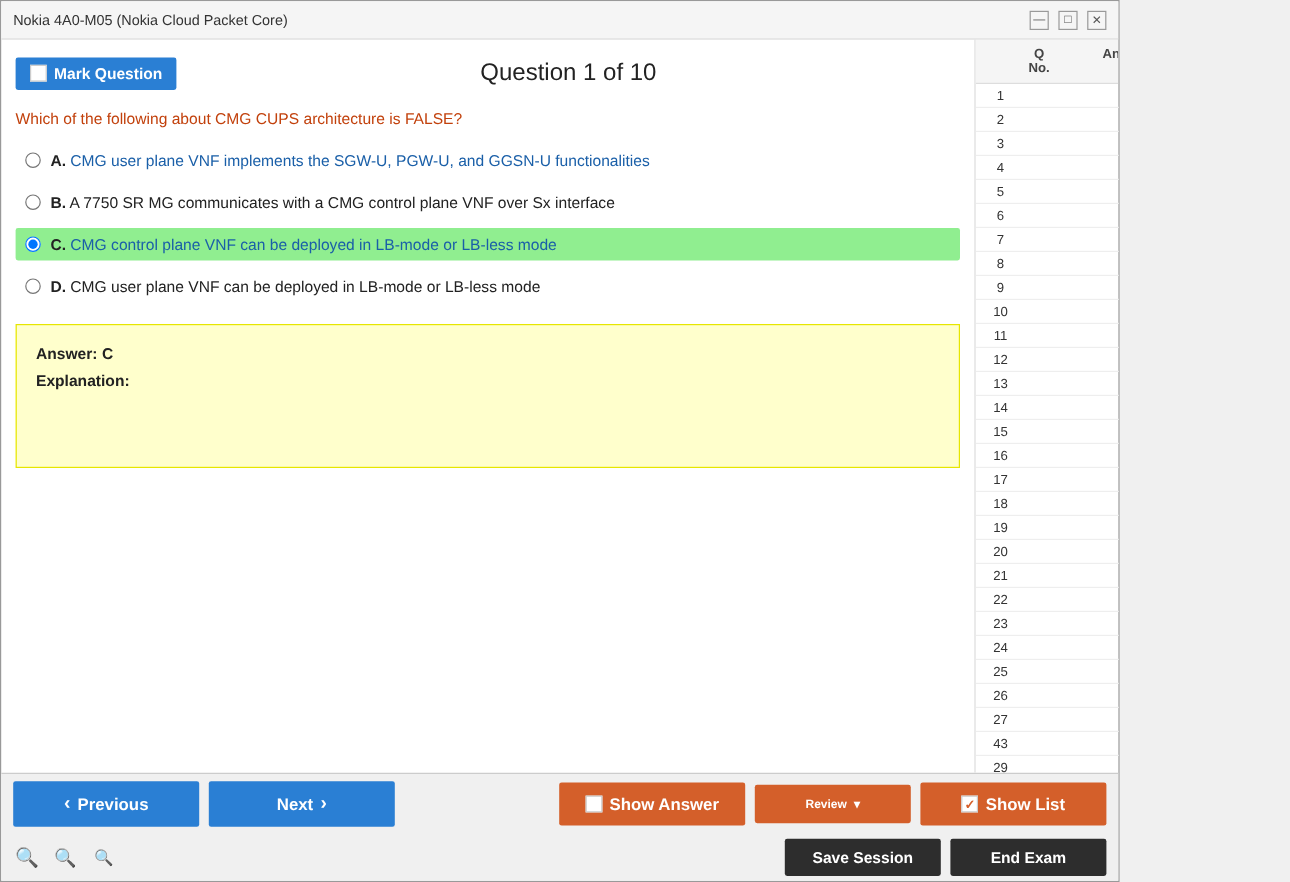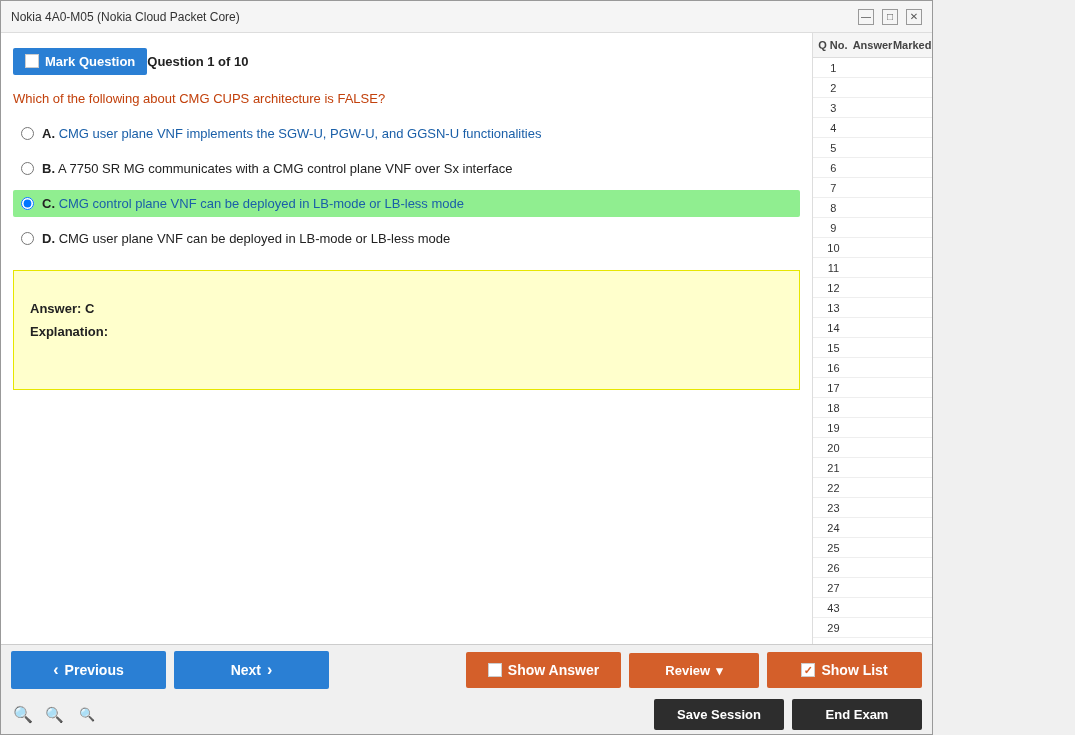--- a/index.html
+++ b/index.html
@@ -82,23 +82,23 @@
       height: 14px;
       background: white;
       border: 1px solid #ccc;
       display: inline-flex;
       align-items: center;
       justify-content: center;
     }
 
     .question-title {
       flex: 1;
-      text-align: left;
-      font-size: 13px;
-      font-weight: bold;
+      text-align: center;
+      font-size: 20px;
+      font-weight: normal;
       color: #222;
     }
 
     .question-text {
       font-size: 13px;
       color: #c2410c;
       margin-bottom: 14px;
     }
 
     .option {
@@ -128,21 +128,21 @@
       font-weight: bold;
     }
 
     .option-text .colored {
       color: #1a5fa8;
     }
 
     .answer-box {
       background: #ffffcc;
       border: 1px solid #e6e600;
-      padding: 30px 16px;
+      padding: 16px 16px;
       margin-top: 10px;
       flex: 1;
       max-height: 120px;
     }
 
     .answer-line {
       font-size: 13px;
       font-weight: bold;
       color: #222;
       margin-bottom: 8px;
@@ -169,20 +169,21 @@
       padding: 4px 0;
     }
 
     .sidebar-header-cell {
       flex: 1;
       text-align: center;
       font-size: 11px;
       font-weight: bold;
       color: #444;
       padding: 2px 0;
+      margin-left: 44px;
     }
 
     .sidebar-list {
       flex: 1;
       overflow-y: scroll;
     }
 
     .sidebar-row {
       display: flex;
       align-items: center;
@@ -247,21 +248,21 @@
       align-items: center;
       justify-content: center;
     }
 
     .review-btn {
       background: #d45f2a;
       color: white;
       border: none;
       padding: 10px 16px;
       cursor: pointer;
-      font-size: 13px;
+      font-size: 10px;
       font-weight: bold;
       display: flex;
       align-items: center;
       gap: 6px;
       border-radius: 2px;
       min-width: 130px;
       justify-content: center;
     }
 
     .show-list-btn {

